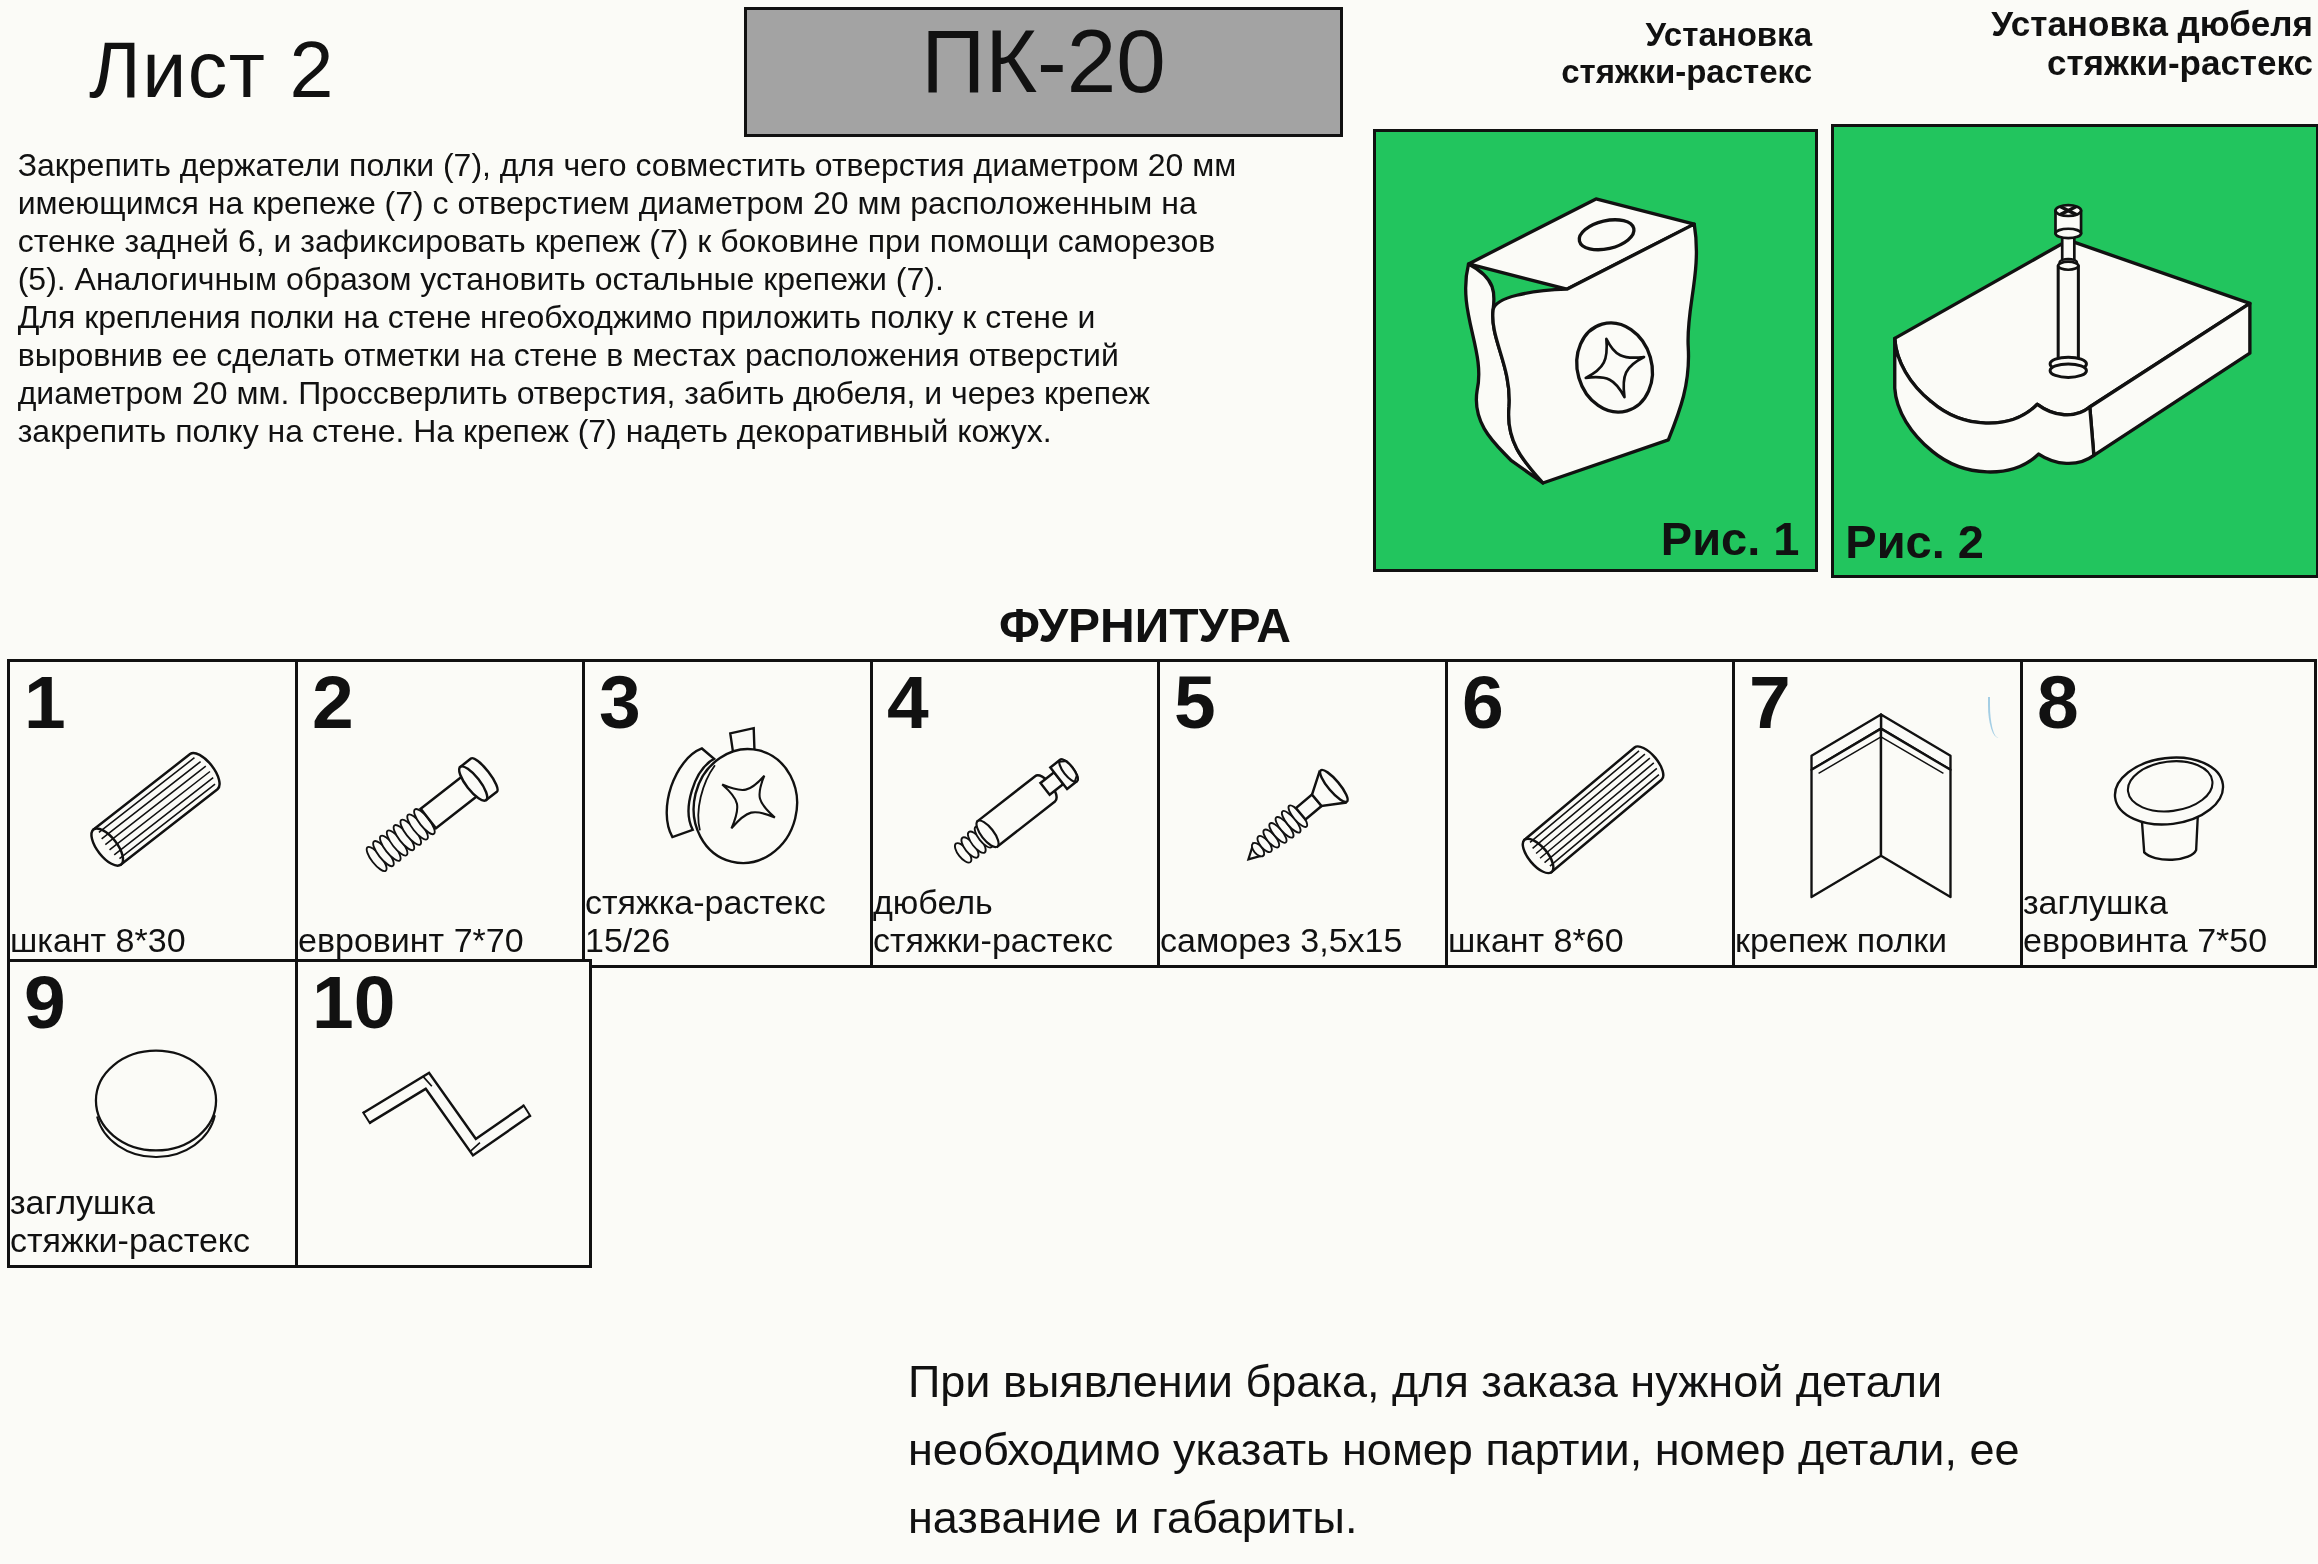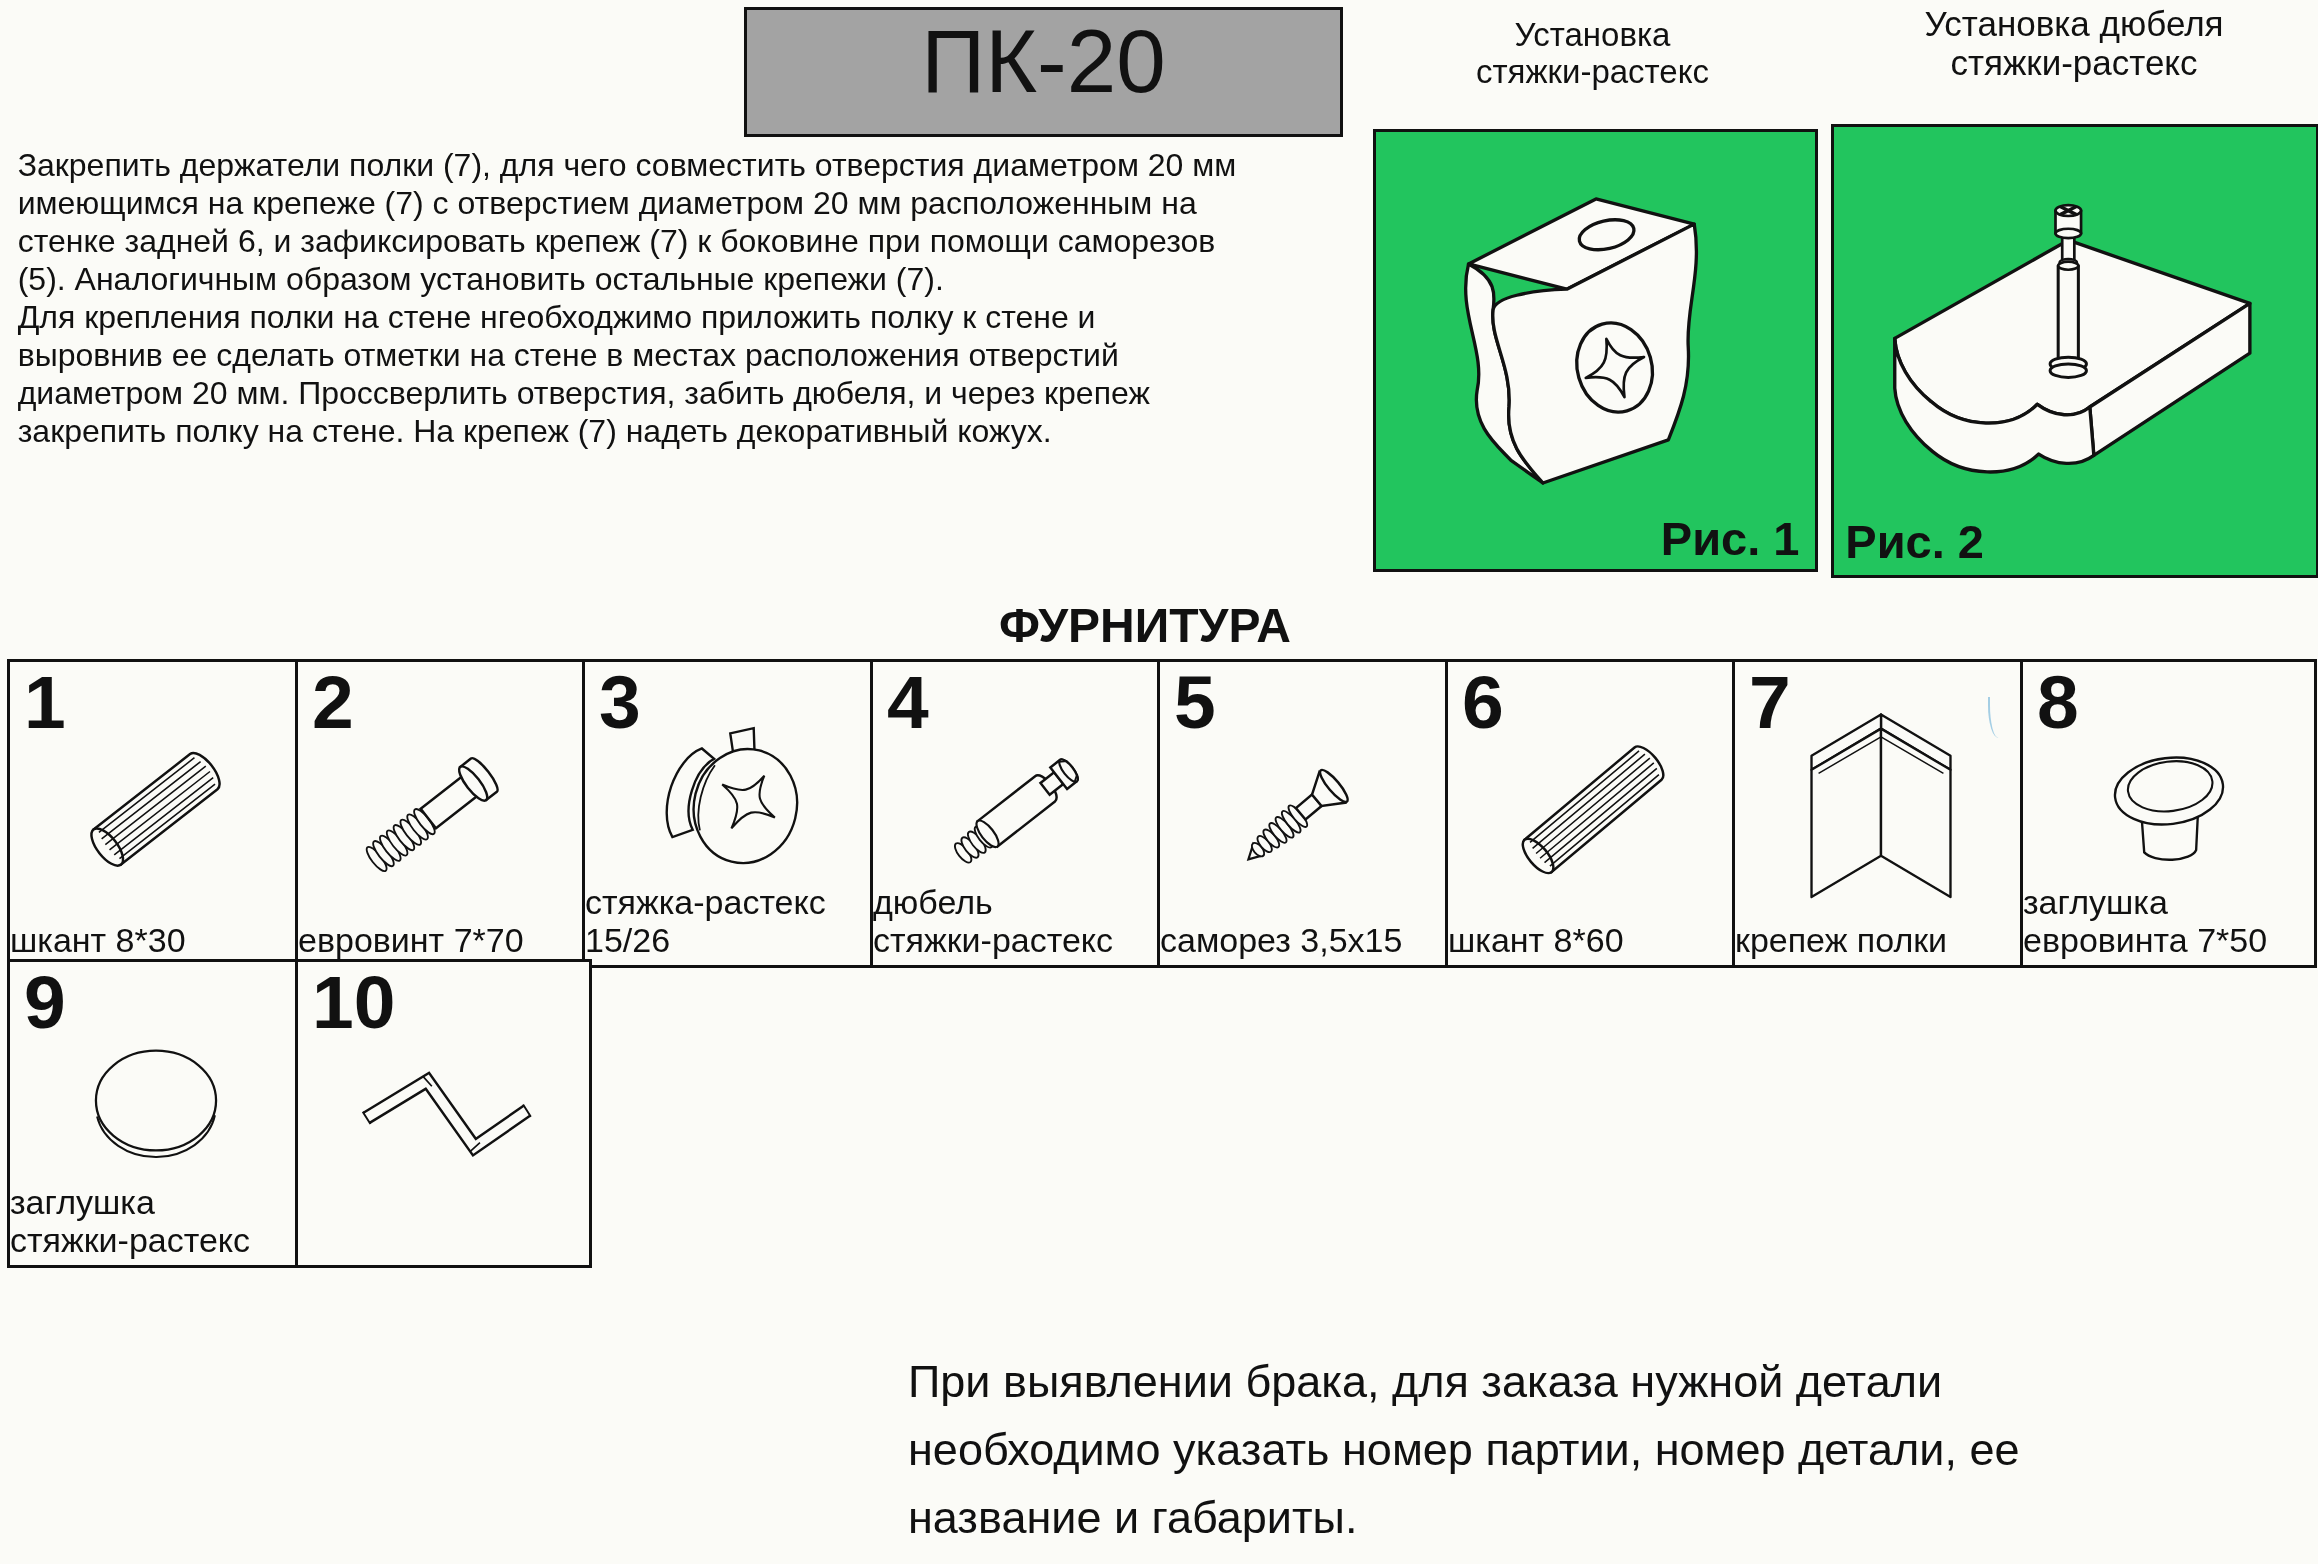--- a/index.html
+++ b/index.html
@@ -4,21 +4,21 @@
 <style>
   html,body{margin:0;padding:0}
   body{width:2319px;height:1564px;background:#e9e9e5;font-family:"Liberation Sans","DejaVu Sans",sans-serif}
   .sheet{position:relative;width:2319px;height:1564px;background:#fbfbf7;color:#111;overflow:hidden}
   .abs{position:absolute}
   .pre{white-space:pre-line}
   .sheet-title{left:89px;top:24px;font-size:79px;letter-spacing:1.4px}
   .instructions{left:17.7px;top:146px;width:1321px;font-size:32px;line-height:38px}
   .code-box{left:744px;top:7px;width:593px;height:124px;border:3.5px solid #111;
             display:flex;justify-content:center;font-size:89px;background:#a3a3a3}
-  .fig-header{font-weight:400;text-align:center;line-height:1.12}
+  .fig-header{font-weight:700;text-align:right;line-height:1.12}
   .f1h{left:1373px;top:17px;width:439px;font-size:33px}
   .f2h{left:1835px;top:4.2px;width:478px;font-size:35px}
   .fig-box{border:3.5px solid #111;background:#22c55e}
   .f1b{left:1373px;top:129px;width:439px;height:437px}
   .f2b{left:1831px;top:124px;width:482px;height:448px}
   .fig-caption{position:absolute;font-weight:700;font-size:47px;line-height:1}
   .f1b .fig-caption{right:15.5px;bottom:7px}
   .f2b .fig-caption{left:11.3px;bottom:10px}
   .fig-box svg{position:absolute;left:50%;top:46%;transform:translate(-50%,-50%)}
   .hw-title{left:820px;top:598px;width:650px;text-align:center;font-size:48px;font-weight:700}
@@ -30,20 +30,21 @@
   .warn-text{left:908px;top:1348px;font-size:45px;line-height:68px}
   .blue-mark{left:1988px;top:697px;width:11.3px;height:41px;border-left:2.8px solid #8fc3e0;
              border-radius:0 0 0 80%;opacity:.8}
   svg{overflow:visible}
 </style>
 </head>
 <body>
 
 <div class="sheet">
 
+  <div class="abs sheet-title">Лист 2</div>
 
   <div class="abs instructions pre">Закрепить держатели полки (7), для чего совместить отверстия диаметром 20 мм
 имеющимся на крепеже  (7) с отверстием диаметром 20 мм расположенным на
 стенке задней 6, и зафиксировать крепеж (7) к боковине при помощи саморезов
 (5). Аналогичным образом установить остальные крепежи (7).
 Для крепления полки на стене нгеобходжимо приложить полку к стене и
 выровнив ее сделать отметки на стене в местах расположения отверстий
 диаметром 20 мм. Проссверлить отверстия, забить дюбеля, и через крепеж
 закрепить полку на стене. На крепеж (7) надеть декоративный кожух.</div>
 

